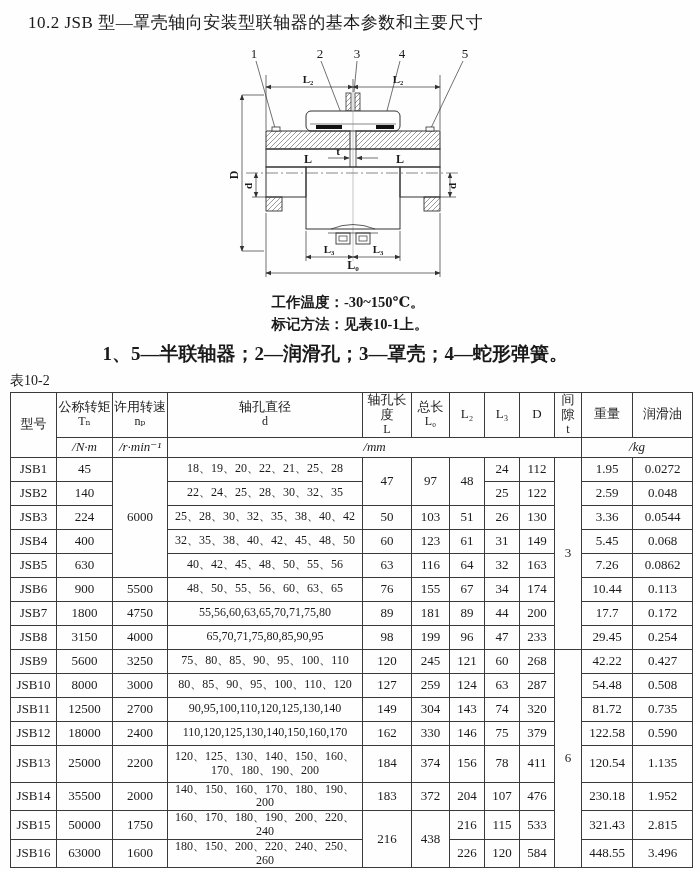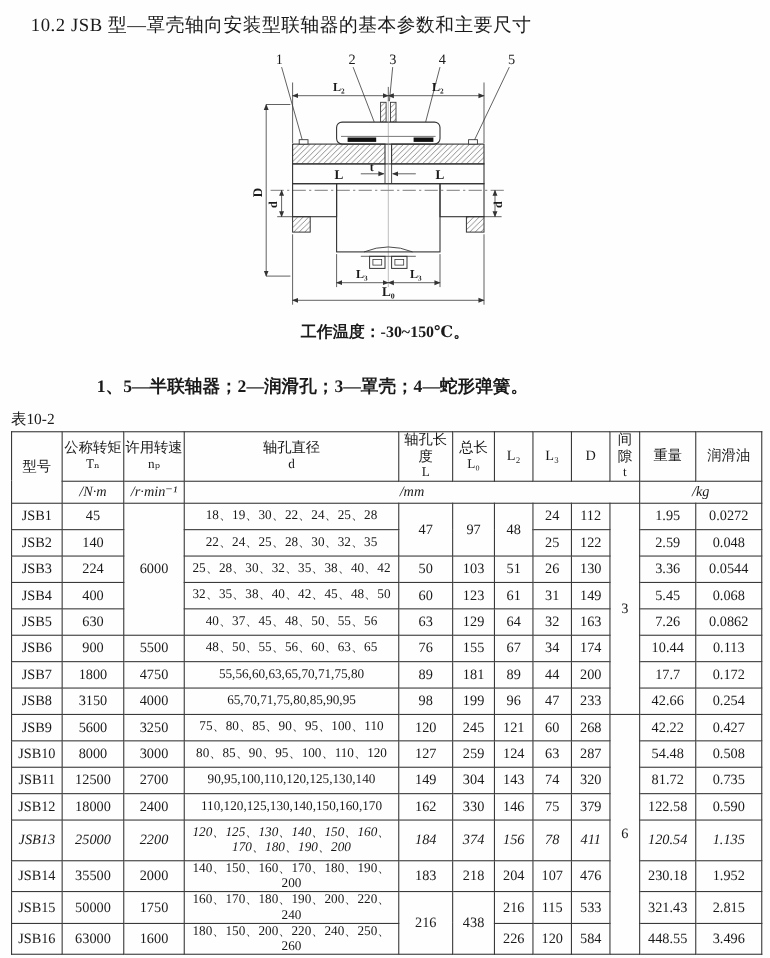--- a/index.html
+++ b/index.html
@@ -15,36 +15,36 @@
     position: absolute; top: 11px; left: 28px;
     font-size: 17px; font-weight: normal; letter-spacing: 0.5px;
   }
   .diagram-wrap { position: absolute; top: 45px; left: 228px; width: 250px; height: 240px; }
   svg text { font-family: "Liberation Serif", "DejaVu Serif", serif; fill: #1a1a1a; }
   .notes-block {
     position: absolute; top: 291px; left: 0; width: 700px; text-align: center;
   }
   .notes-inner { display: inline-block; text-align: left; font-size: 14.5px; font-weight: bold; line-height: 1.55; }
   .legend-line {
-    position: absolute; top: 341px; left: 0; width: 568px; text-align: center;
-    font-size: 16px; font-weight: bold;
+    position: absolute; top: 341px; left: 0; width: 568px; text-align: right;
+    font-size: 19px; font-weight: bold;
   }
   .table-label { position: absolute; top: 372px; left: 10px; font-size: 14px; }
   table.params {
     position: absolute; top: 392px; left: 10px; width: 682px;
     border-collapse: collapse; table-layout: fixed;
     font-size: 13px;
   }
   table.params td {
     border: 1px solid #3a3a3a; text-align: center; vertical-align: middle;
     padding: 0 1px; height: 24px; line-height: 1.15; overflow: hidden;
   }
   table.params tr.hdr1 td { height: 38px; }
   table.params tr.hdr2 td { height: 20px; font-style: italic; }
-  table.params tr.tall td { height: 37px; font-style: italic; }
+  table.params tr.tall td { height: 37px; }
   td.dcell { font-size: 12px; }
   .hsym { font-size: 12px; }
   .footnote {
     position: absolute; top: 871px; left: 10px; width: 684px;
     font-size: 11.5px; letter-spacing: 0.2px;
   }
 </style>
 </head>
 <body>
 
@@ -159,20 +159,21 @@
     <line x1="212" y1="168" x2="212" y2="232"></line>
     <line x1="38" y1="228" x2="212" y2="228" marker-start="url(#arr)" marker-end="url(#arr)"></line>
   </g>
   <text x="125" y="224" font-size="12" font-weight="bold" text-anchor="middle">L₀</text>
 </svg>
 </div>
 
 <div class="notes-block">
   <div class="notes-inner">
     <div>工作温度：-30~150℃。</div>
+    <div>标记方法：见表10-1上。</div>
   </div>
 </div>
 
 <div class="legend-line">1、5—半联轴器；2—润滑孔；3—罩壳；4—蛇形弹簧。</div>
 
 <div class="table-label">表10-2</div>
 
 <table class="params">
   <colgroup>
     <col style="width:46px">
@@ -225,21 +226,21 @@
     <td>/N·m</td>
     <td>/r·min⁻¹</td>
     <td colspan="7">/mm</td>
     <td colspan="2">/kg</td>
   </tr>
 
   <tr>
     <td>JSB1</td>
     <td>45</td>
     <td rowspan="5">6000</td>
-    <td class="dcell">18、19、30、22、24、25、28</td>
+    <td class="dcell">18、19、20、22、21、25、28</td>
     <td rowspan="2">47</td>
     <td rowspan="2">97</td>
     <td rowspan="2">48</td>
     <td>24</td>
     <td>112</td>
     <td rowspan="8">3</td>
     <td>1.95</td>
     <td>0.0272</td>
   </tr>
   <tr>
@@ -271,23 +272,23 @@
     <td>123</td>
     <td>61</td>
     <td>31</td>
     <td>149</td>
     <td>5.45</td>
     <td>0.068</td>
   </tr>
   <tr>
     <td>JSB5</td>
     <td>630</td>
-    <td class="dcell">40、37、45、48、50、55、56</td>
+    <td class="dcell">40、42、45、48、50、55、56</td>
     <td>63</td>
-    <td>129</td>
+    <td>116</td>
     <td>64</td>
     <td>32</td>
     <td>163</td>
     <td>7.26</td>
     <td>0.0862</td>
   </tr>
   <tr>
     <td>JSB6</td>
     <td>900</td>
     <td>5500</td>
@@ -316,21 +317,21 @@
   <tr>
     <td>JSB8</td>
     <td>3150</td>
     <td>4000</td>
     <td class="dcell">65,70,71,75,80,85,90,95</td>
     <td>98</td>
     <td>199</td>
     <td>96</td>
     <td>47</td>
     <td>233</td>
-    <td>42.66</td>
+    <td>29.45</td>
     <td>0.254</td>
   </tr>
   <tr>
     <td>JSB9</td>
     <td>5600</td>
     <td>3250</td>
     <td class="dcell">75、80、85、90、95、100、110</td>
     <td>120</td>
     <td>245</td>
     <td>121</td>
@@ -391,21 +392,21 @@
     <td>411</td>
     <td>120.54</td>
     <td>1.135</td>
   </tr>
   <tr>
     <td>JSB14</td>
     <td>35500</td>
     <td>2000</td>
     <td class="dcell">140、150、160、170、180、190、200</td>
     <td>183</td>
-    <td>218</td>
+    <td>372</td>
     <td>204</td>
     <td>107</td>
     <td>476</td>
     <td>230.18</td>
     <td>1.952</td>
   </tr>
   <tr>
     <td>JSB15</td>
     <td>50000</td>
     <td>1750</td>

